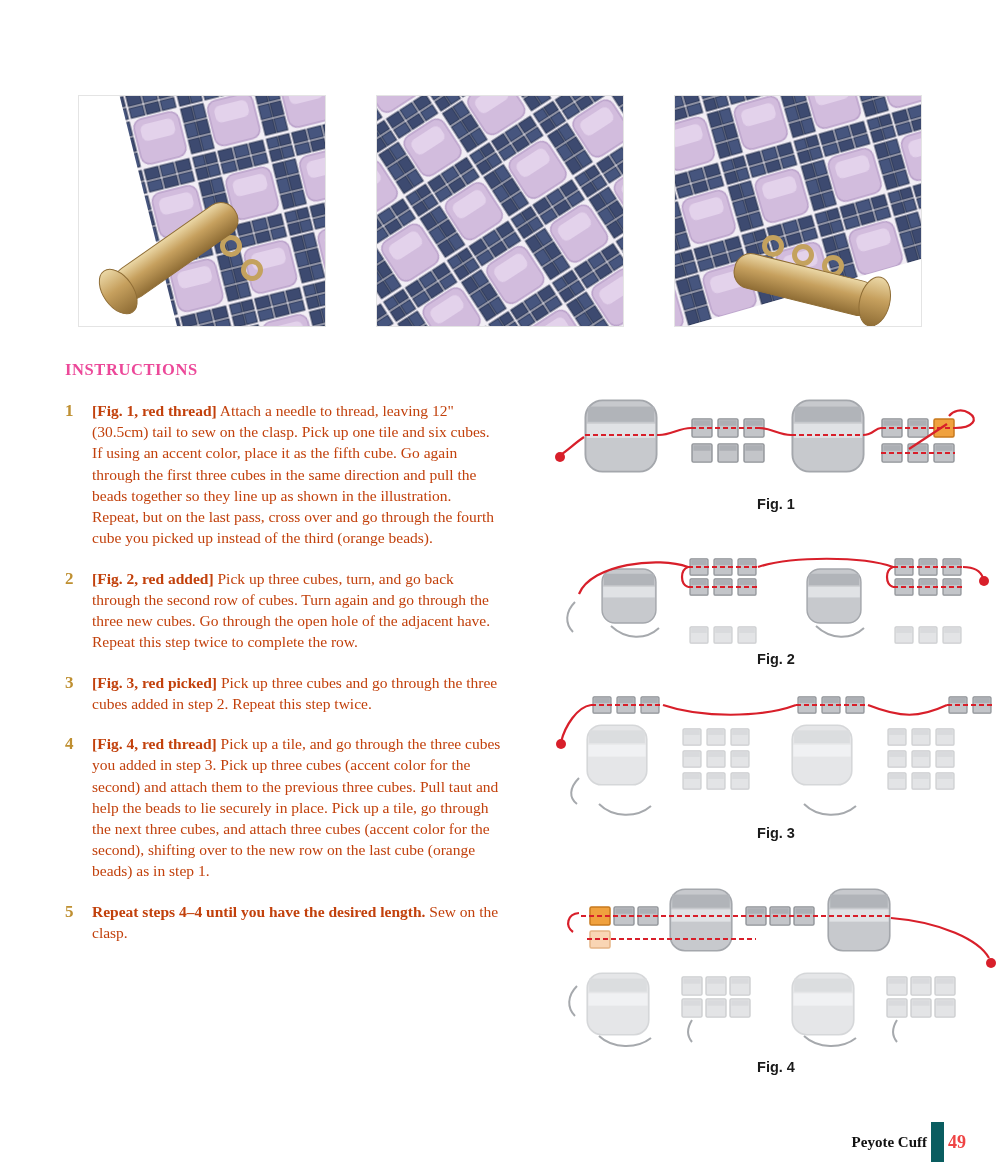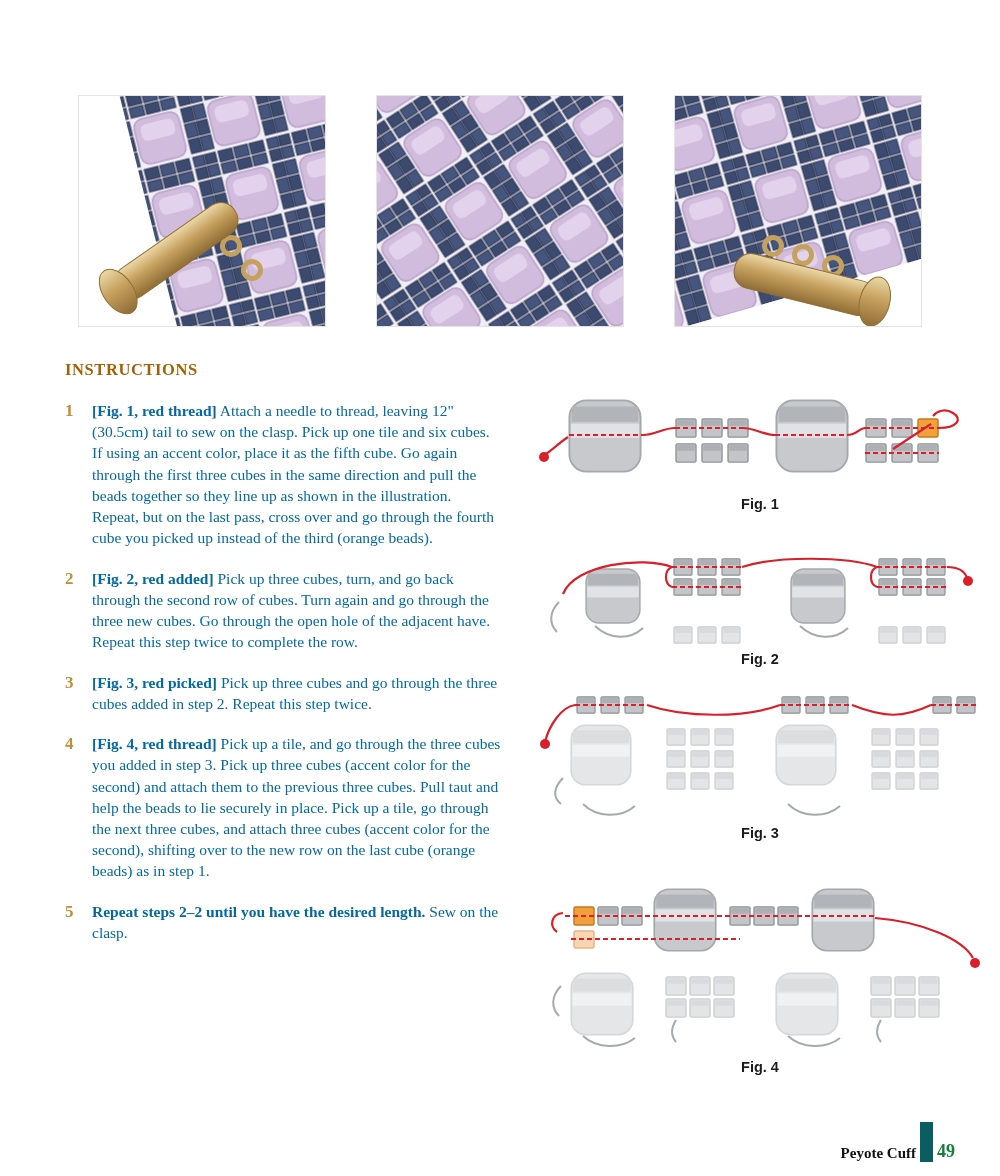--- a/index.html
+++ b/index.html
@@ -6,39 +6,39 @@
   .page{position:relative;width:1000px;height:1176px;background:#fff;overflow:hidden;
         font-family:"Liberation Serif", serif;color:#141414;}
 
   
   .photos{position:absolute;top:95px;left:78px;display:flex;gap:50px;}
   .photo{width:246px;height:230px;border:1px solid #e4e4e4;background:#fff;margin:0;overflow:hidden;}
   .photo svg{display:block;}
 
   
   .instructions{position:absolute;left:65px;top:360px;width:436px;}
-  .instructions h2{font-size:16.5px;font-weight:bold;letter-spacing:.6px;margin:0 0 20px 0;color:#a16207;}
+  .instructions h2{font-size:16.5px;font-weight:bold;letter-spacing:.6px;margin:0 0 20px 0;color:#ec4899;}
   .step{display:flex;margin-bottom:19px;}
   .step-num{flex:0 0 27px;font-weight:bold;font-size:17px;line-height:1.33;color:#bf9032;}
-  .step-text{margin:0;font-size:15.5px;line-height:1.37;color:#0369a1;}
+  .step-text{margin:0;font-size:15.5px;line-height:1.37;color:#c2410c;}
   .step-text strong{font-weight:bold;}
 
   
-  .figs{position:absolute;left:489px;top:375px;width:462px;height:700px;}
+  .figs{position:absolute;left:505px;top:375px;width:462px;height:700px;}
   .fig{position:absolute;left:0;width:462px;text-align:center;}
   .fig svg{display:block;margin:0 auto;}
   .fig-caption{display:block;margin-top:5px;font-family:"Liberation Sans", sans-serif;
                font-weight:bold;font-size:14.5px;color:#1b1b1b;}
   .fig1{top:0;} .fig2{top:163px;} .fig3{top:303px;} .fig4{top:495px;}
 
   
-  .footer{position:absolute;top:1122px;right:45px;display:flex;align-items:flex-end;gap:4px;}
+  .footer{position:absolute;top:1122px;right:34px;display:flex;align-items:center;gap:4px;}
   .footer-label{font-weight:bold;font-size:15px;color:#111;}
   .footer-bar{width:13px;height:40px;background:#0a5d60;}
-  .footer-page{font-weight:bold;font-size:18px;color:#15803d;}
+  .footer-page{font-weight:bold;font-size:18px;color:#ef4444;}
   .hiddefs{position:absolute;width:0;height:0;overflow:hidden;}
 </style>
 </head>
 <body>
 
 <div class="page">
 
   <svg class="hiddefs" aria-hidden="true">
     <defs>
       <linearGradient id="gold" x1="0" y1="0" x2="0" y2="1">
@@ -138,21 +138,21 @@
       <p class="step-text"><strong>[Fig. 3, red picked]</strong><span> Pick up three cubes and go through the three cubes added in step 2. Repeat this step twice.</span></p>
     </div>
 
     <div class="step">
       <span class="step-num">4</span>
       <p class="step-text"><strong>[Fig. 4, red thread]</strong><span> Pick up a tile, and go through the three cubes you added in step 3. Pick up three cubes (accent color for the second) and attach them to the previous three cubes. Pull taut and help the beads to lie securely in place. Pick up a tile, go through the next three cubes, and attach three cubes (accent color for the second), shifting over to the new row on the last cube (orange beads) as in step 1.</span></p>
     </div>
 
     <div class="step">
       <span class="step-num">5</span>
-      <p class="step-text"><strong>Repeat steps 2–2 until you have the desired length.</strong><span>  Sew on the clasp.</span></p>
+      <p class="step-text"><strong>Repeat steps 4–4 until you have the desired length.</strong><span>  Sew on the clasp.</span></p>
     </div>
   </section>
 
   <div class="figs">
 
     <figure class="fig fig1">
       <svg width="450" height="100" viewBox="0 0 450 100">
         <use href="#tile" x="33" y="8" width="74" height="74"></use>
         <use href="#cube" x="140" y="27" width="22" height="20"></use>
         <use href="#cube" x="166" y="27" width="22" height="20"></use>

